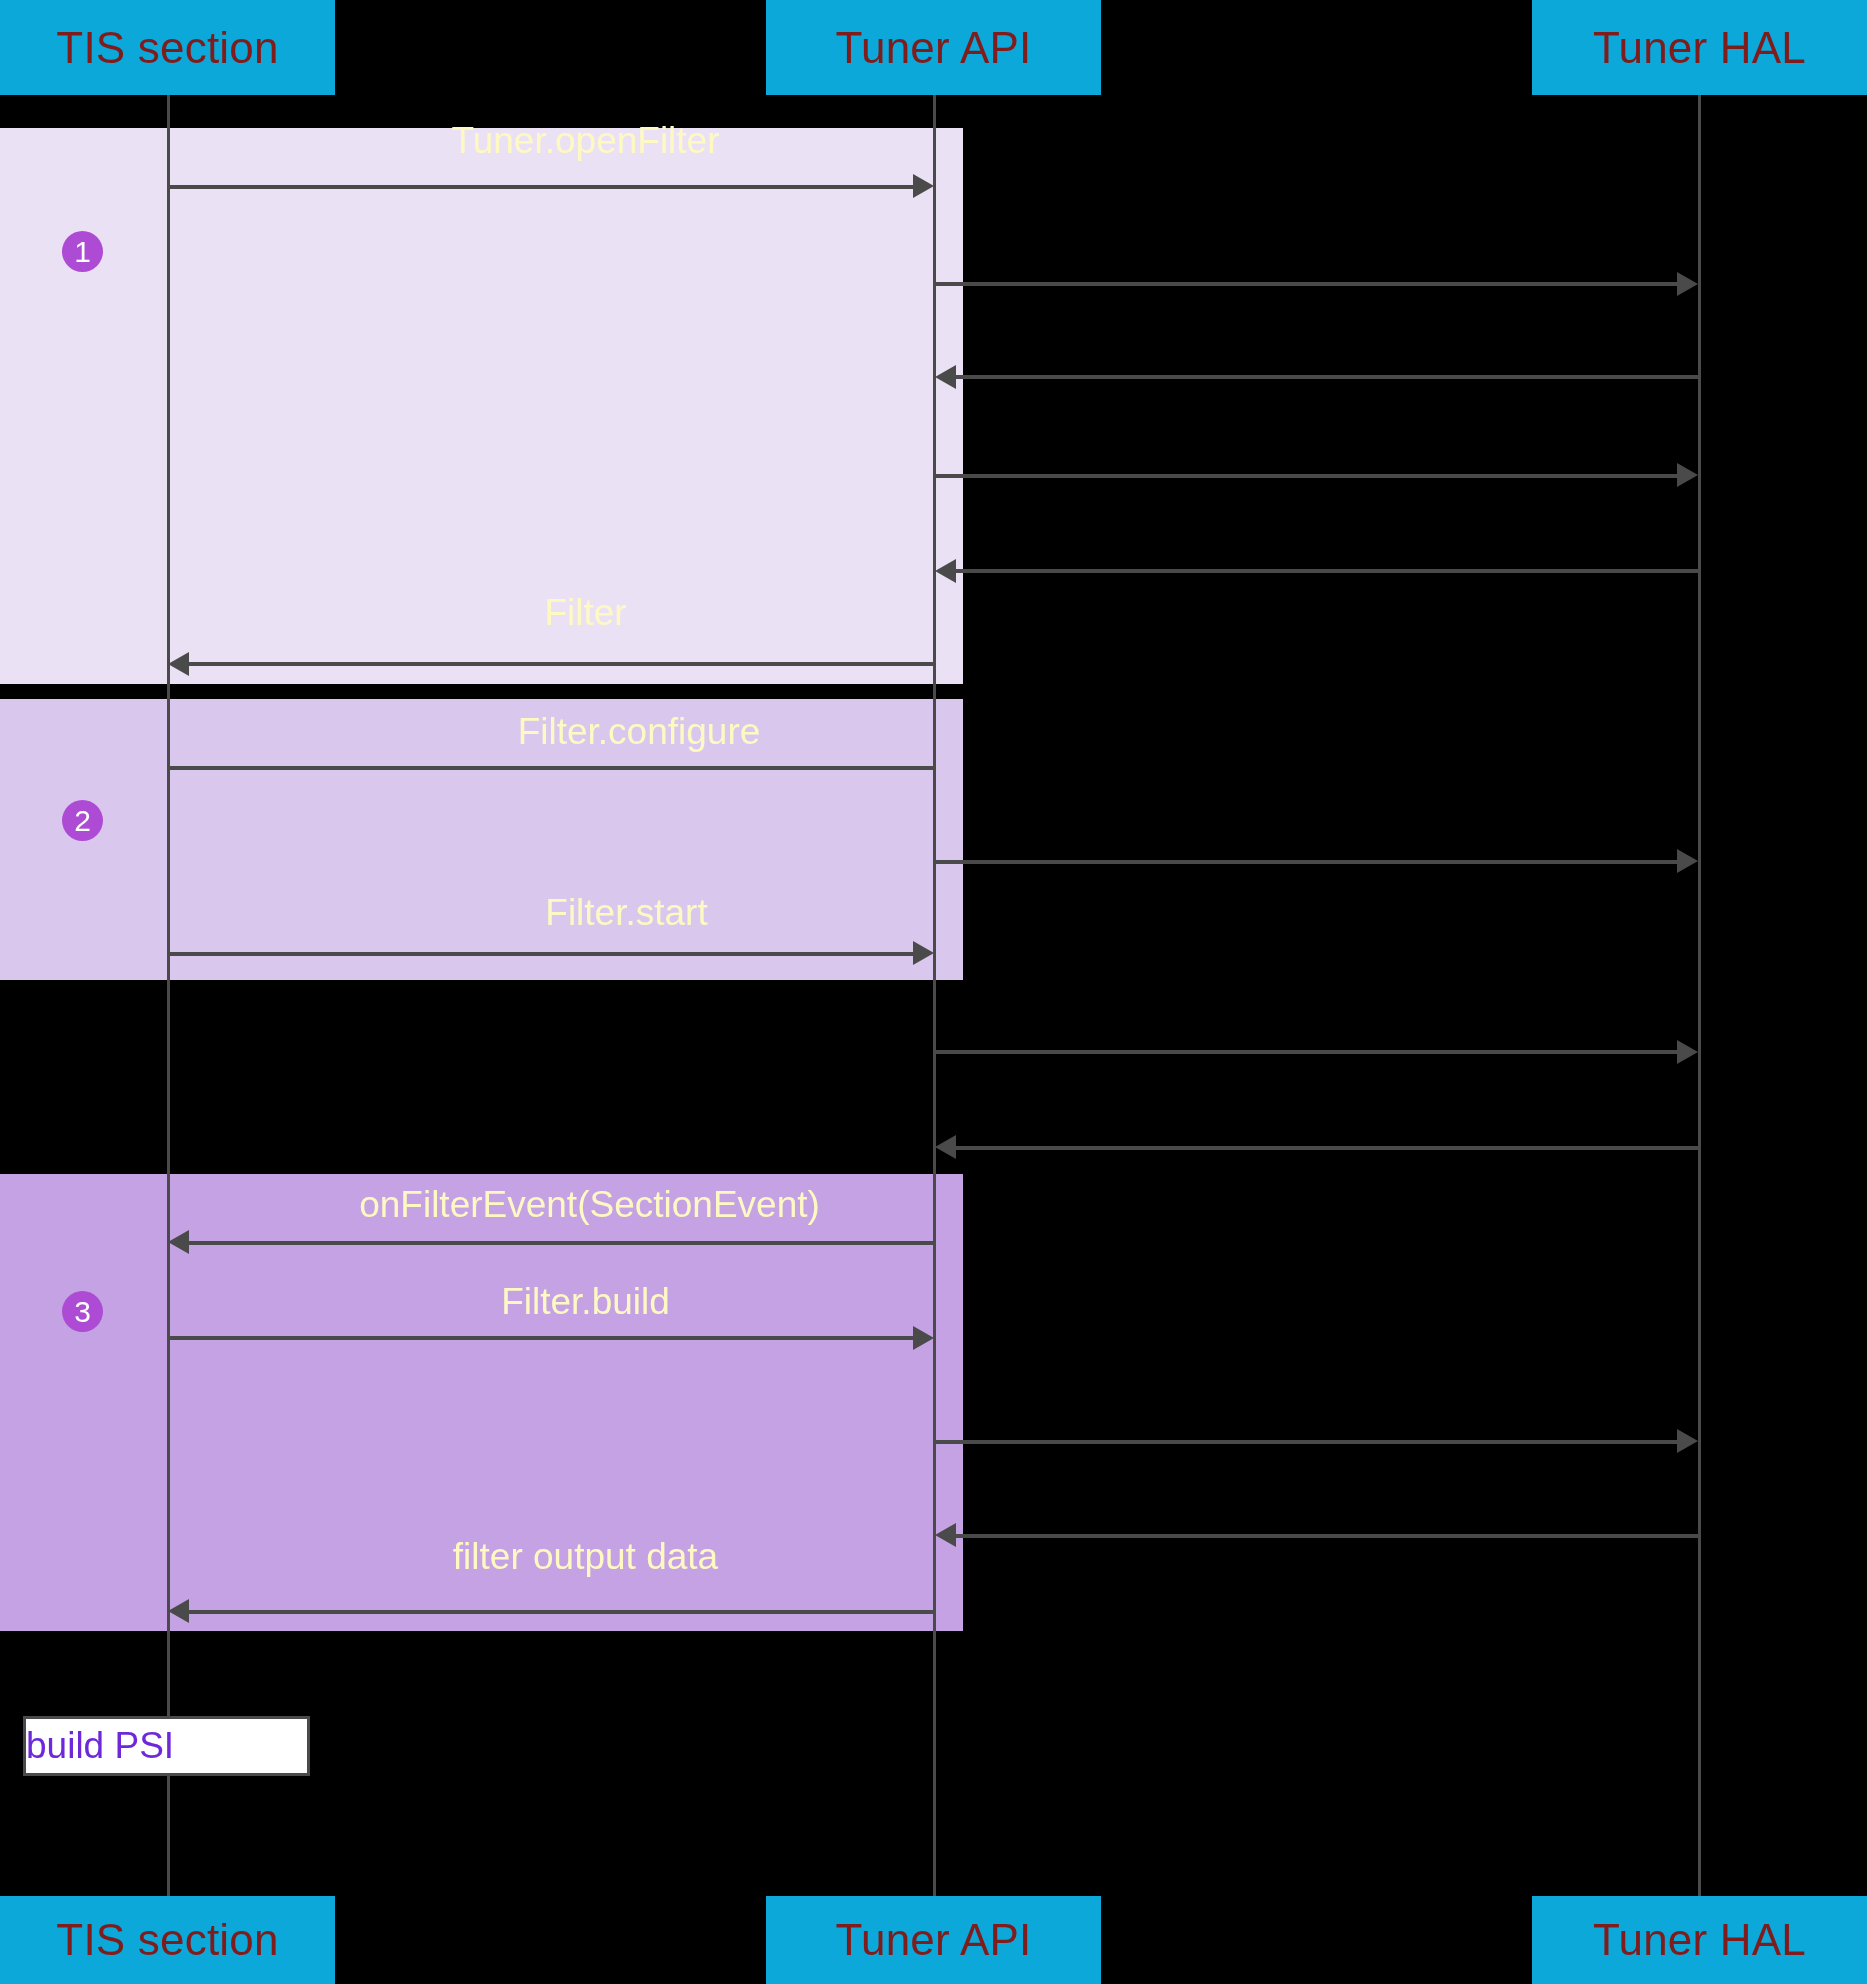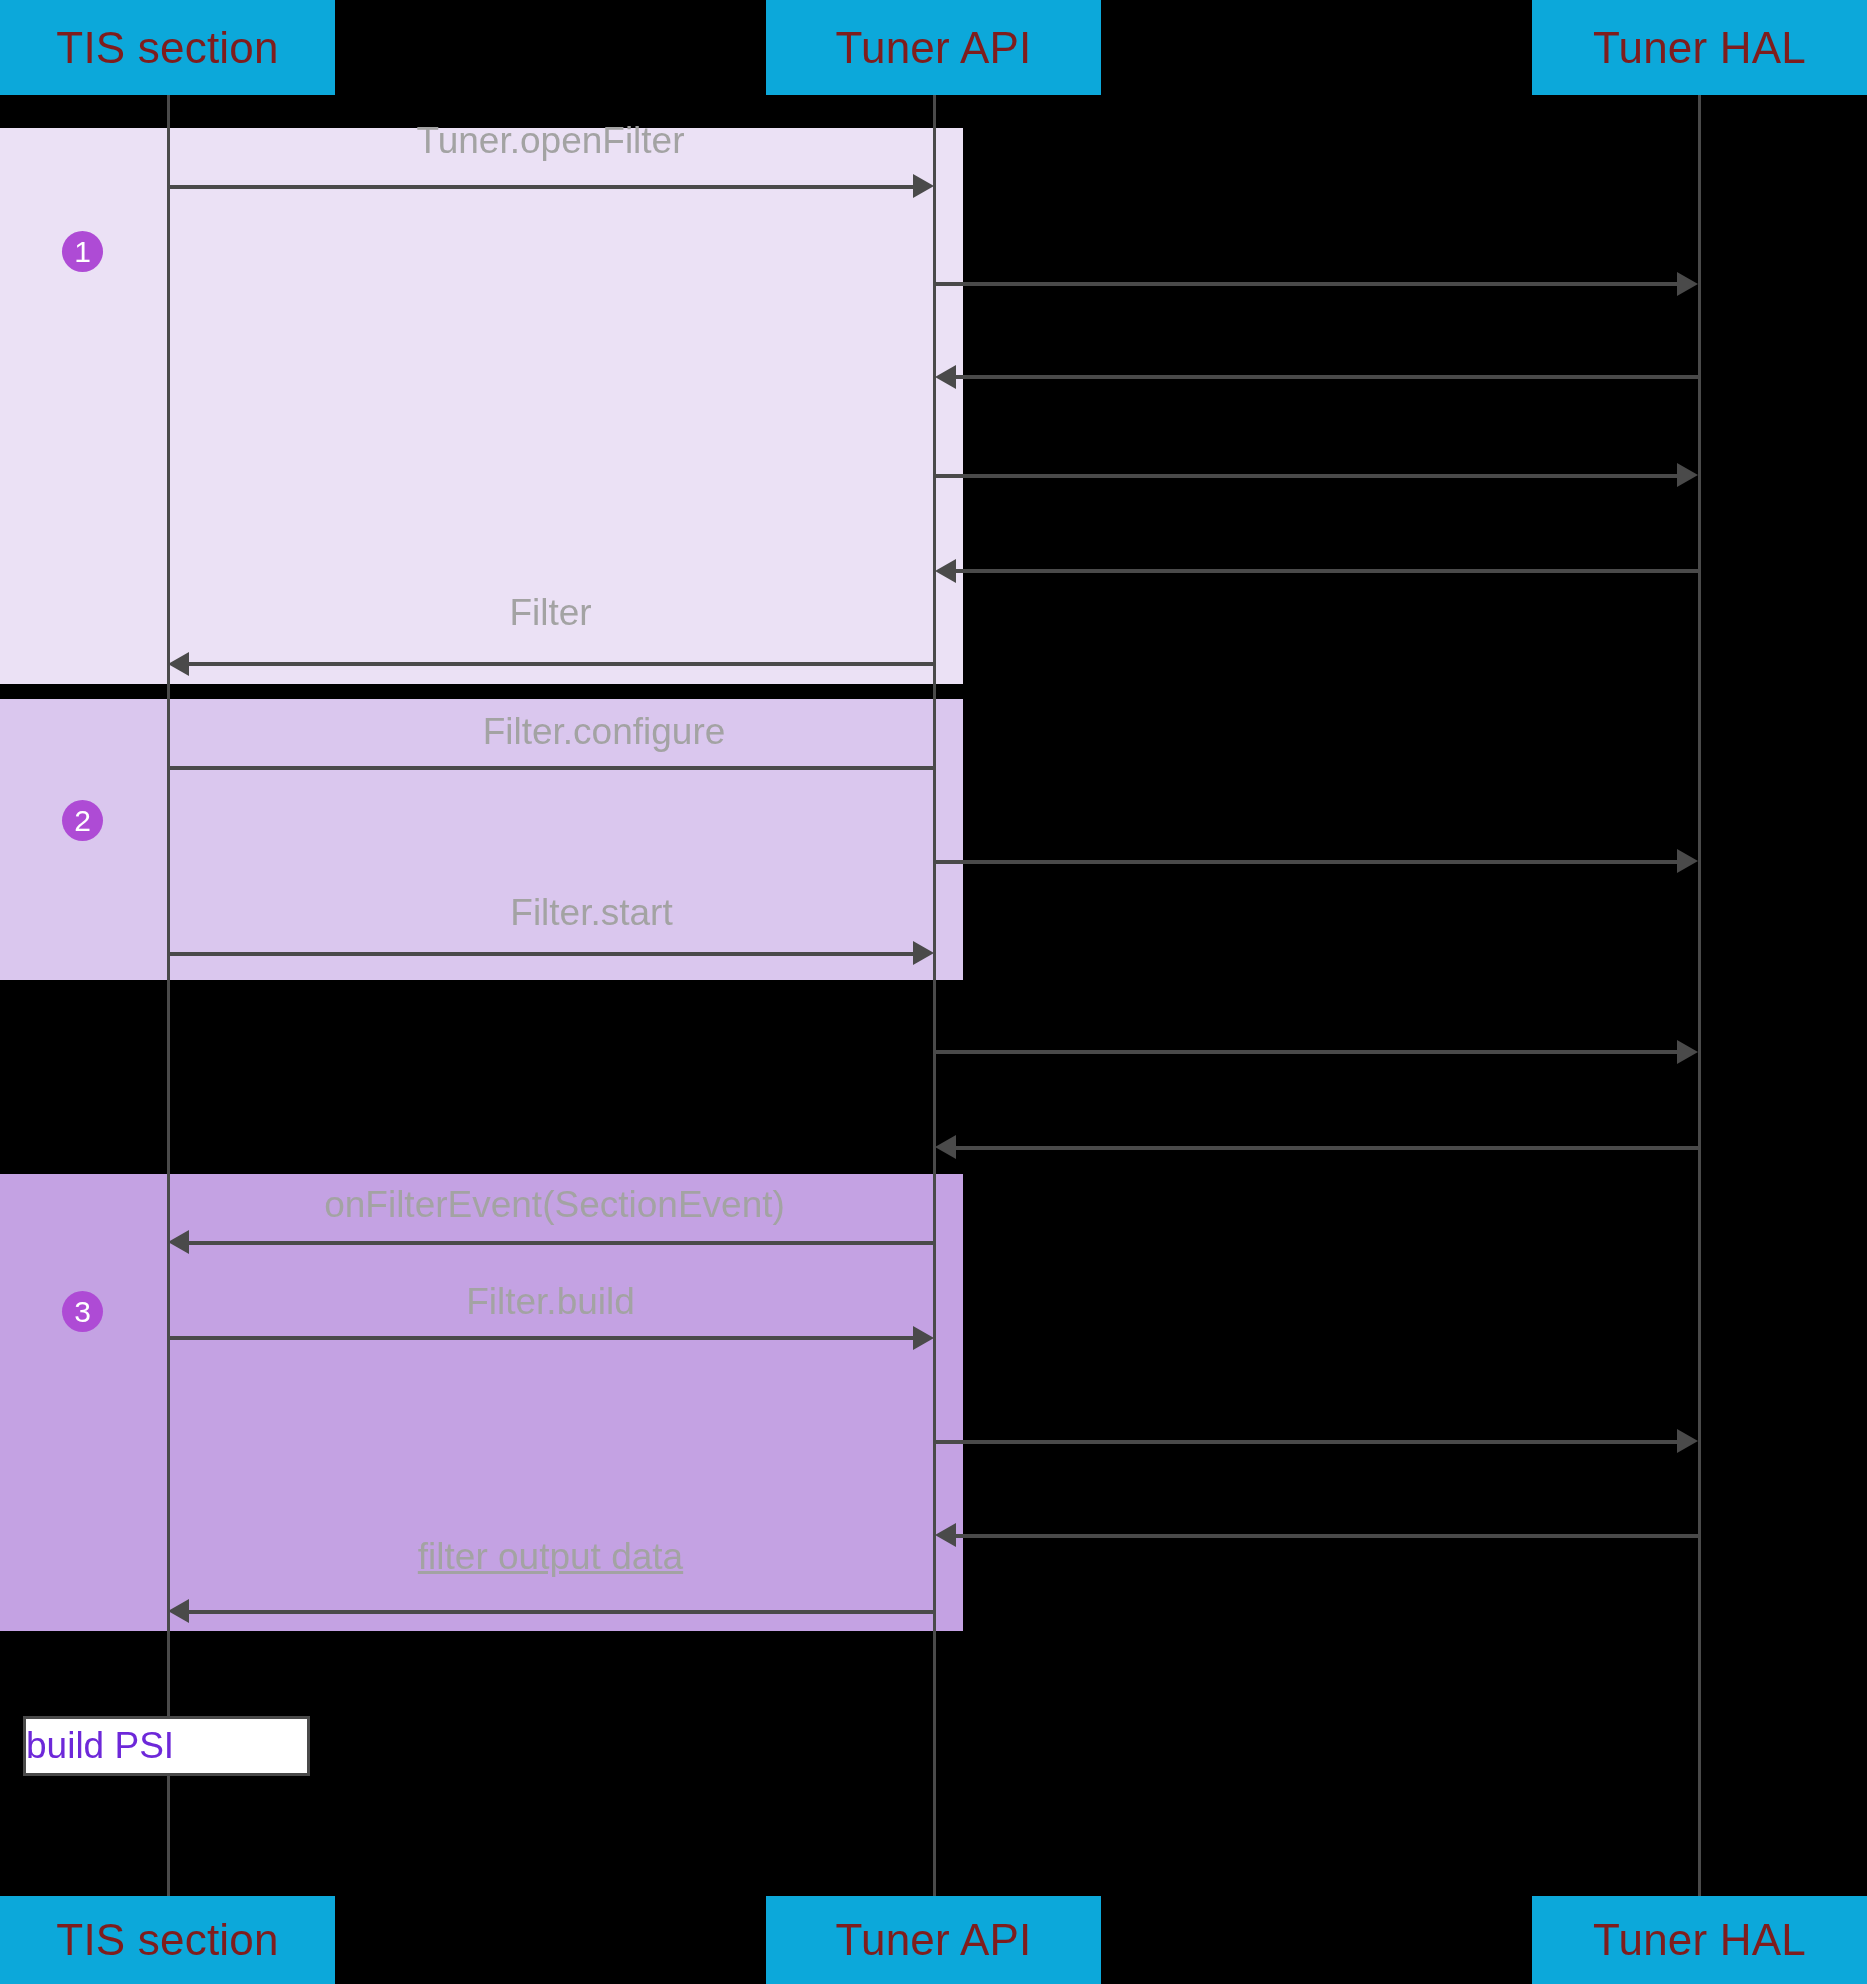--- a/index.html
+++ b/index.html
@@ -52,25 +52,26 @@
     display: flex;
     align-items: center;
     justify-content: center;
     font-size: 30px;
     line-height: 1;
   }
 
   
   .msg-label {
     position: absolute;
-    color: #a3a3a3;
+    color: #fef9c3;
     font-size: 37px;
     line-height: 1;
     white-space: nowrap;
     text-align: center;
+    padding-left: 35px;
   }
 
   .msg-line {
     position: absolute;
     height: 4.3px;
     background: #4A4A4A;
   }
   .arrowhead {
     position: absolute;
     width: 0; height: 0;
@@ -182,21 +183,21 @@
   </div>
   <div class="msg-line" style="left:168px; top:1336px; width:746px;"></div>
   <div class="arrowhead right" style="left:913px; top:1326px;"></div>
 
   <div class="msg-line" style="left:935px; top:1440px; width:744px;"></div>
   <div class="arrowhead right" style="left:1677px; top:1429px;"></div>
 
   <div class="msg-line" style="left:956px; top:1534px; width:744px;"></div>
   <div class="arrowhead left" style="left:935px; top:1523px;"></div>
 
-  <div class="msg-label" style="left:168px; top:1538px; width:765px;text-decoration:underline;">
+  <div class="msg-label" style="left:168px; top:1538px; width:765px;">
     <span>filter output data</span>
   </div>
   <div class="msg-line" style="left:189px; top:1610px; width:746px;"></div>
   <div class="arrowhead left" style="left:168px; top:1599px;"></div>
 
   <div class="note" style="left:23px; top:1716px; width:287px; height:60px;">
     <span>build PSI</span>
   </div>
 
   <div class="participant" style="left:0px; top:1896px; width:335px; height:88px;">

